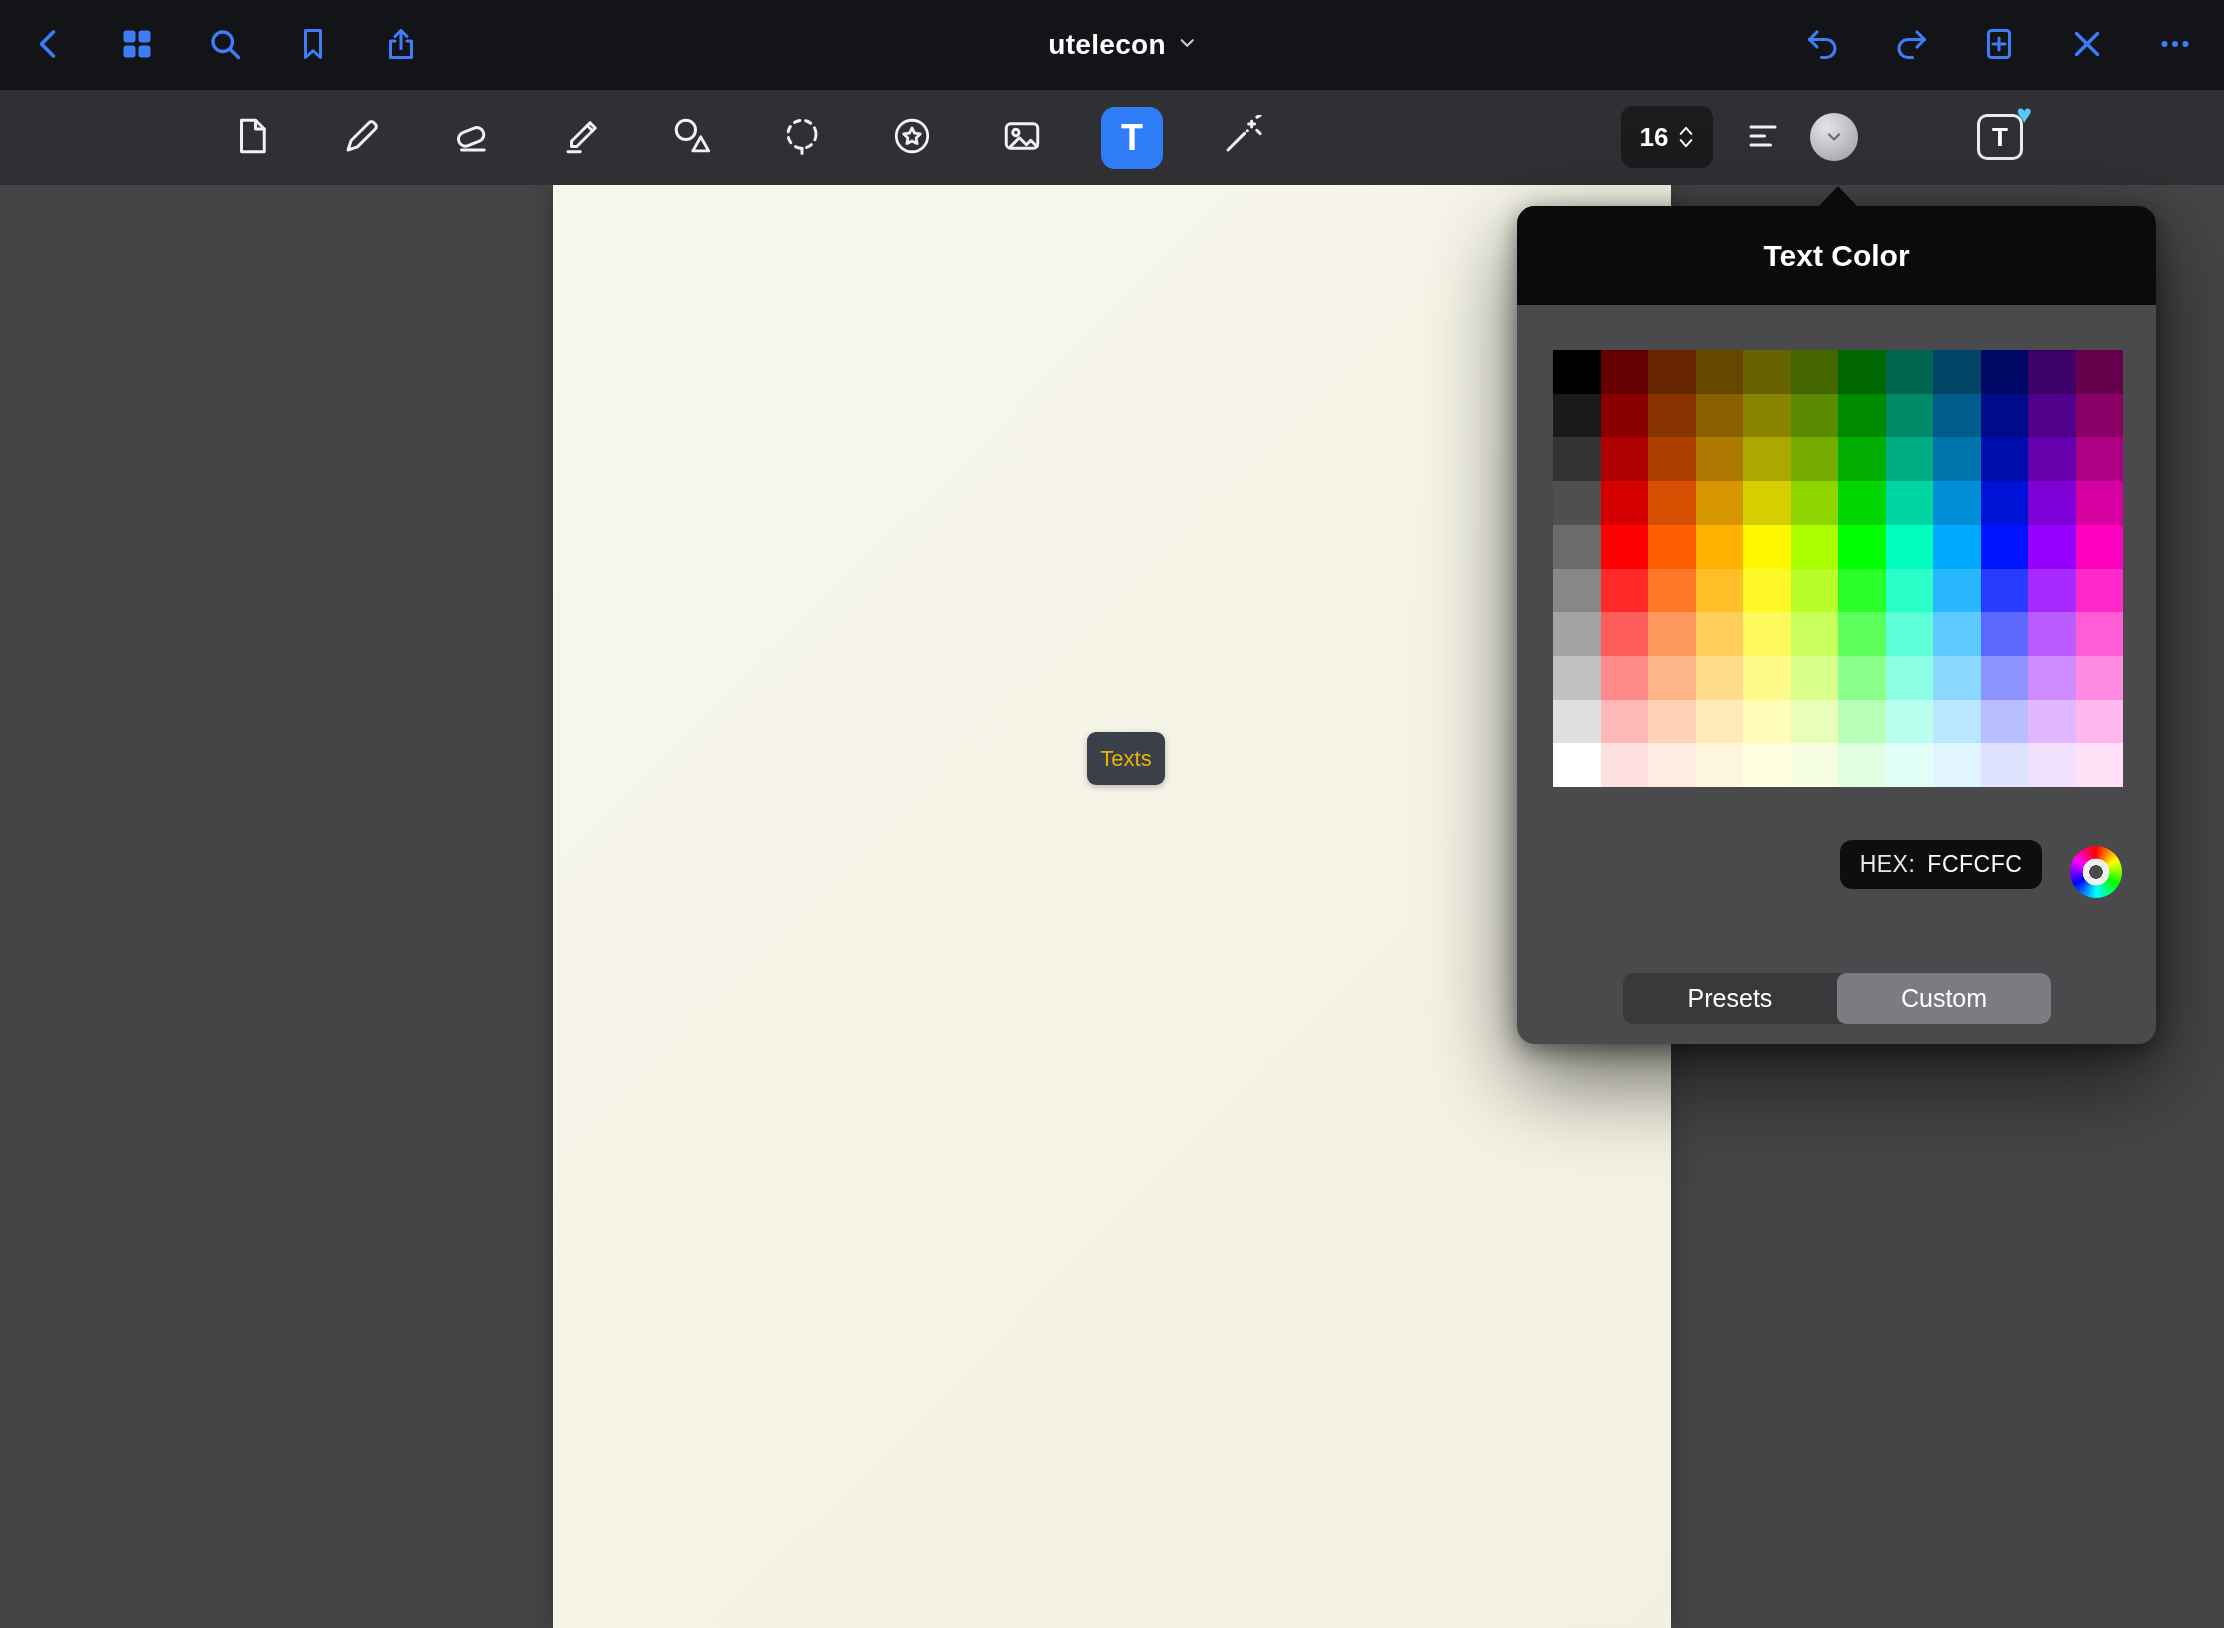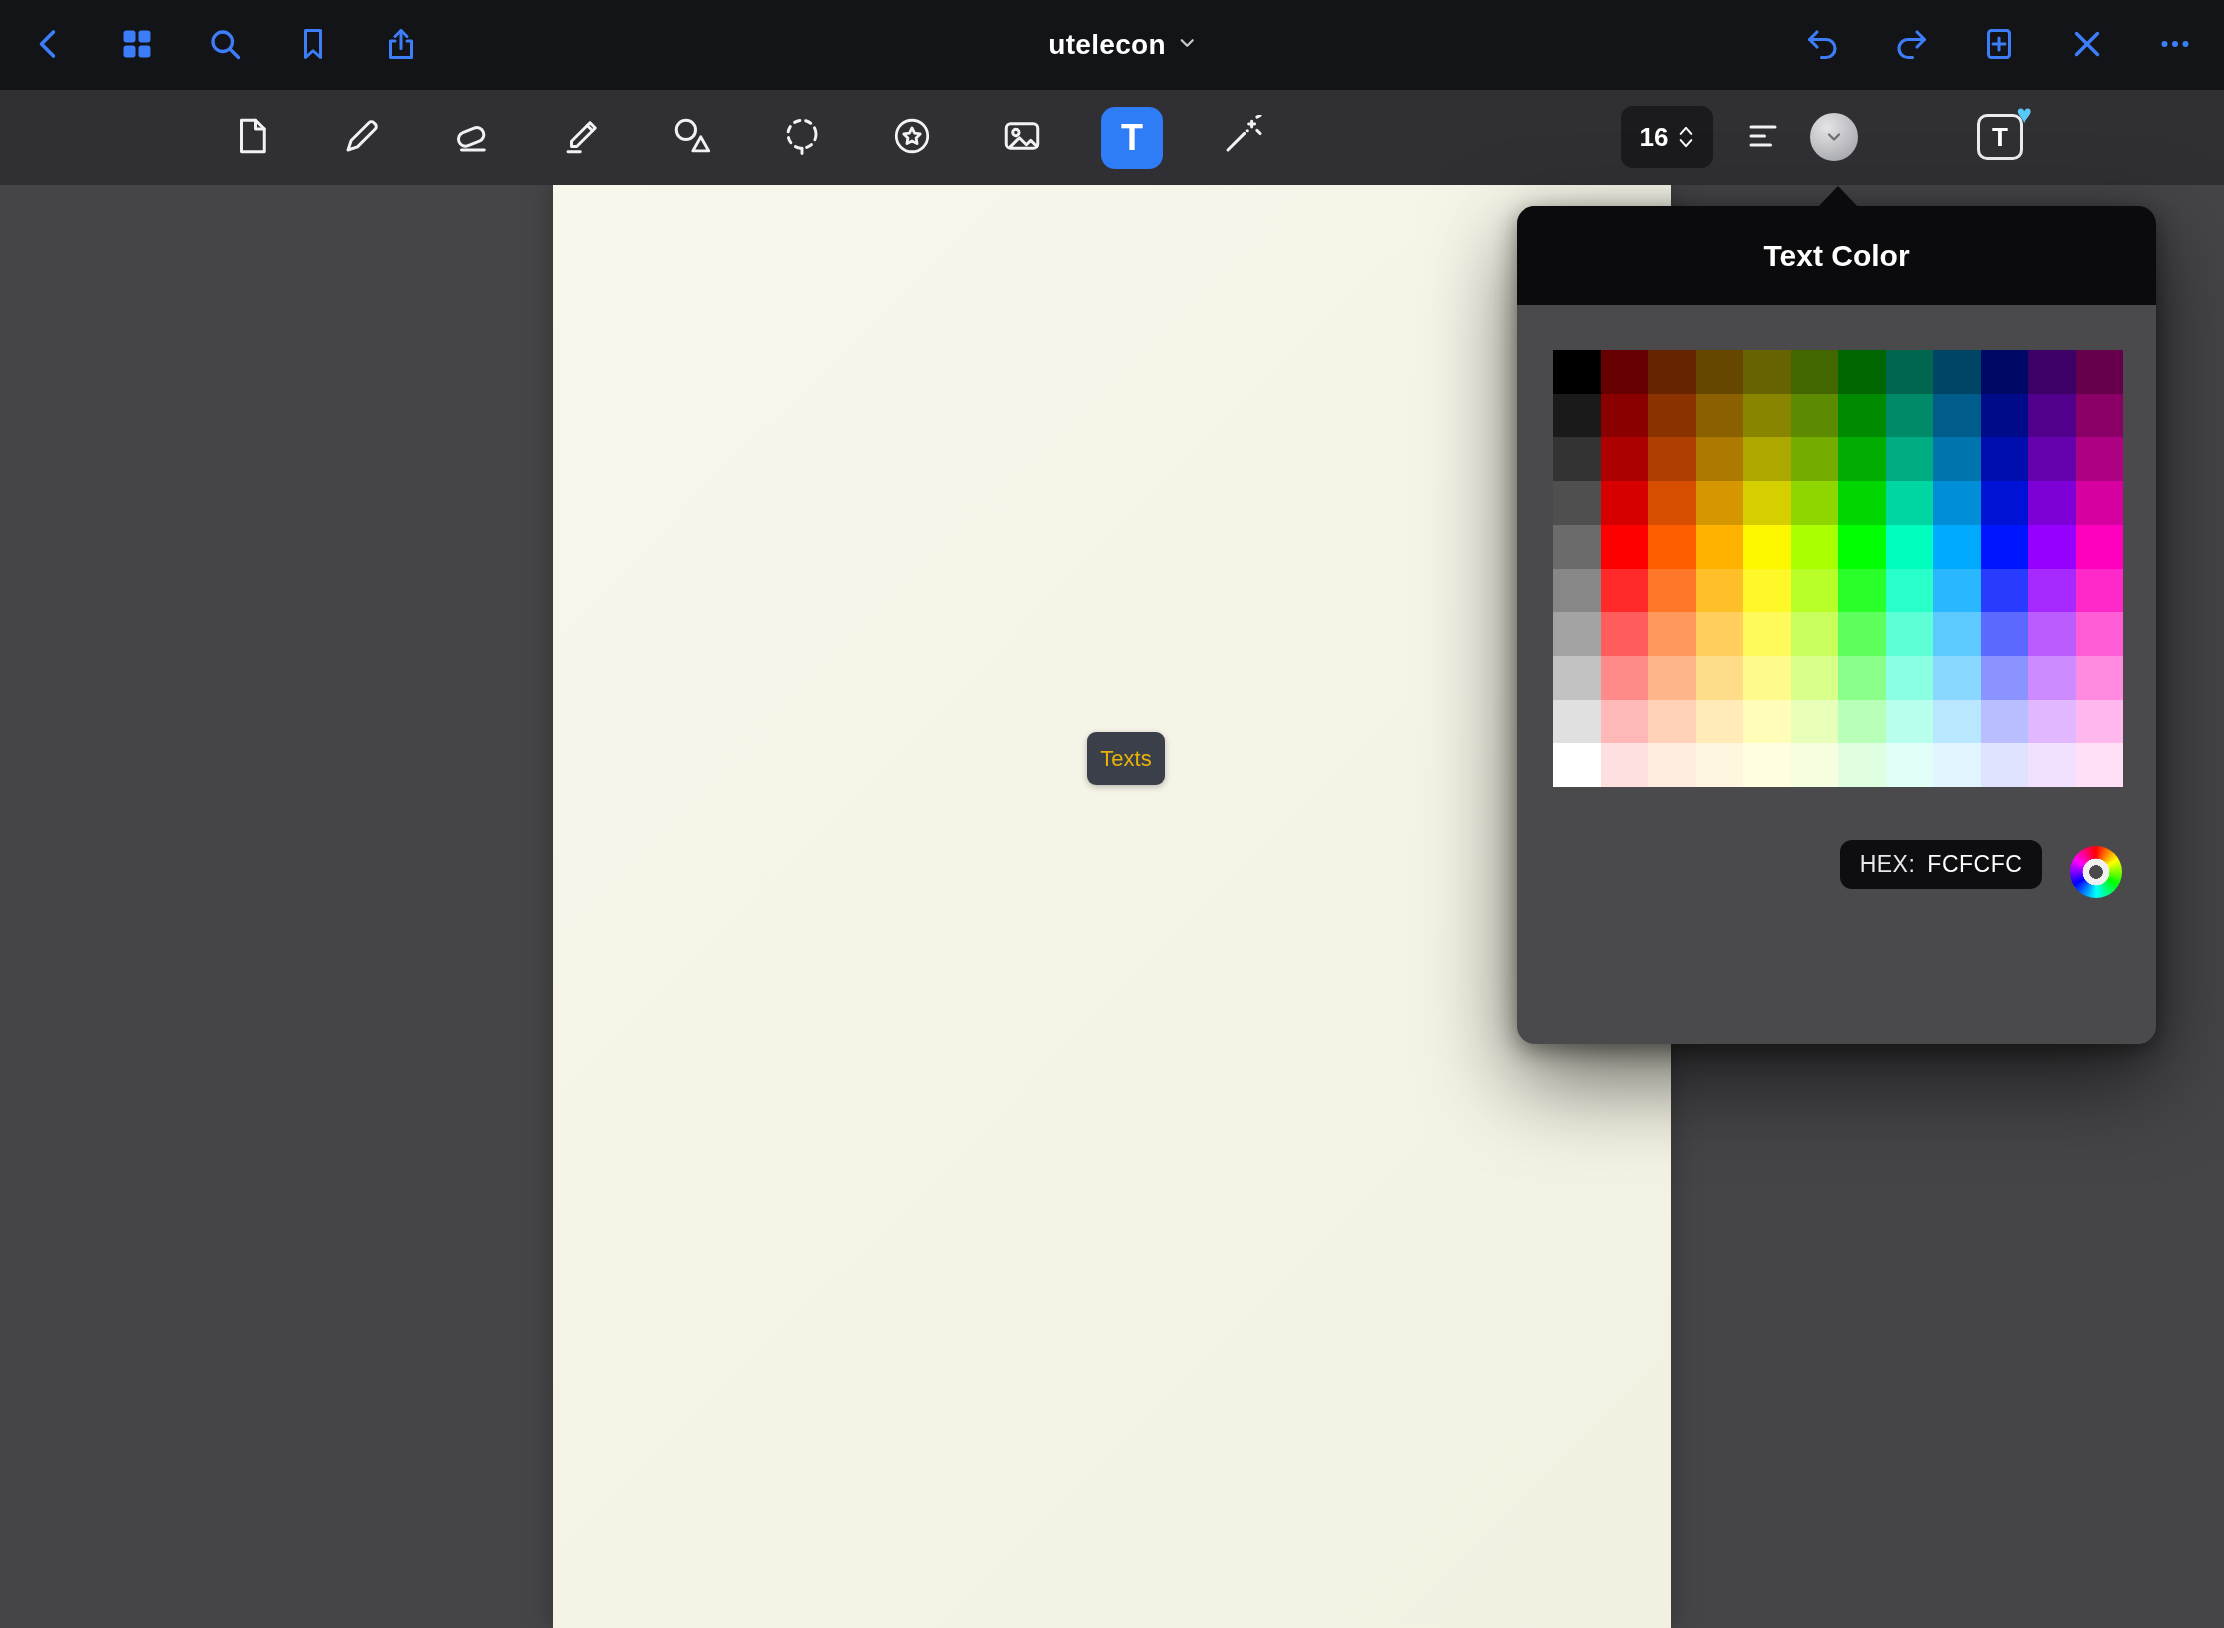--- a/index.html
+++ b/index.html
@@ -382,15 +382,19 @@
 
     <div class="hex-field">
       <span class="hex-label">HEX:</span>
       <span class="hex-value">FCFCFC</span>
     </div>
 
     <button class="wheel-btn">
       <span class="wheel" style="display:block"></span>
     </button>
 
+    <div class="segmented">
+      <button class="seg-btn">Presets</button>
+      <button class="seg-btn active">Custom</button>
+    </div>
   </div>
 
 </div>
 
 </body></html>

